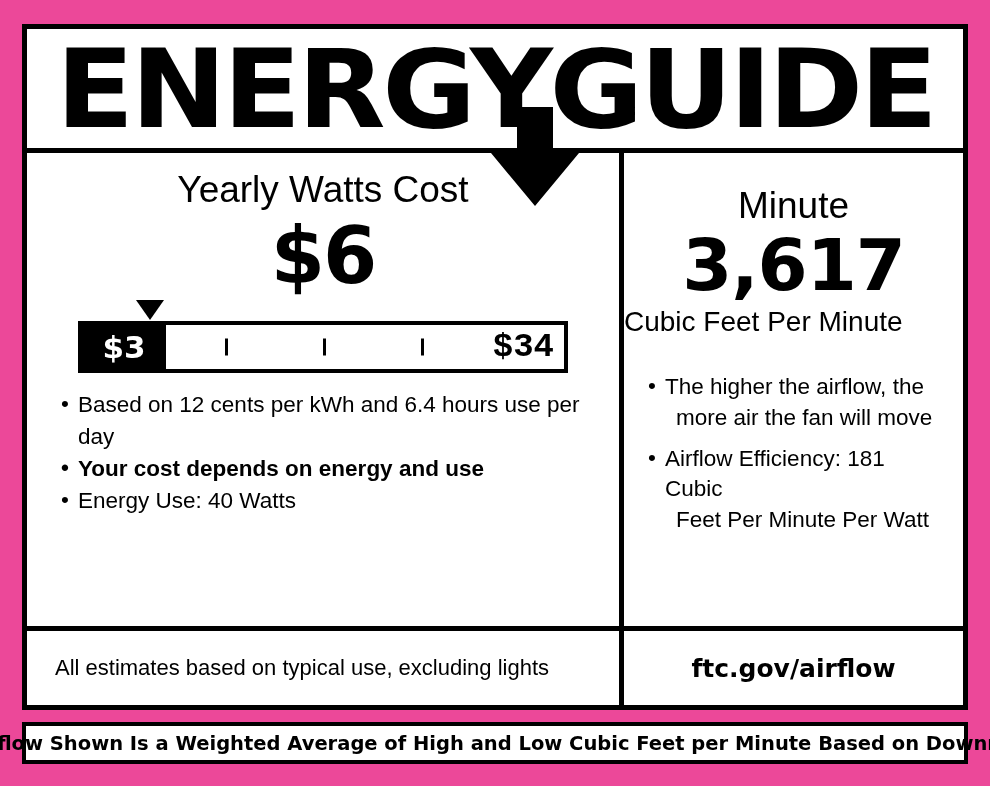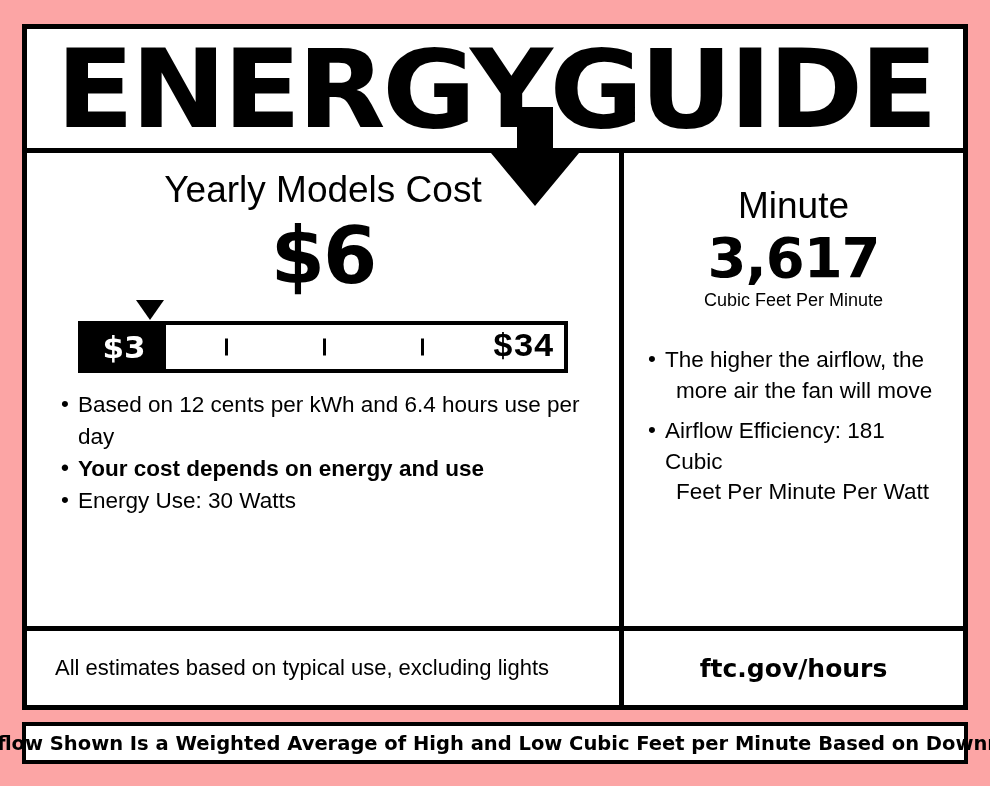--- a/index.html
+++ b/index.html
@@ -6,21 +6,21 @@
   html, body {
     margin: 0;
     padding: 0;
     background: #ffffff;
     font-family: "Liberation Sans", sans-serif;
   }
   #page {
     position: relative;
     width: 990px;
     height: 786px;
-    background: #fca5a5;
+    background: #ec4899;
   }
 
   
   .label {
     position: absolute;
     left: 22px;
     top: 24px;
     width: 946px;
     height: 686px;
     border: 5px solid #000;
@@ -192,28 +192,28 @@
   .air-title {
     margin-top: 32px;
     text-align: center;
     font-size: 37px;
     color: #000;
   }
   .air-value {
     text-align: center;
     font-family: "DejaVu Sans", sans-serif;
     font-weight: bold;
-    font-size: 56px;
+    font-size: 72px;
     line-height: 1.02;
     letter-spacing: -1px;
     margin-top: 2px;
   }
   .air-units {
-    text-align: center;
-    font-size: 18px;
+    text-align: left;
+    font-size: 28px;
     margin-top: 4px;
     color: #000;
   }
   .air-bullets {
     margin: 34px 22px 0 24px;
     padding: 0;
     list-style: none;
   }
   .air-bullets li {
     font-size: 22.5px;
@@ -296,42 +296,42 @@
 
     <div class="body">
 
       <svg class="down-arrow" viewBox="0 0 92 100" aria-hidden="true">
         <polygon points="28,0 64,0 64,46 90,46 46,99 2,46 28,46" fill="#000"></polygon>
       </svg>
 
       <div class="col-left">
 
         <div class="est-title">
-          <span class="l2">Yearly Models Cost</span>
+          <span class="l2">Yearly Watts Cost</span>
         </div>
 
         <div class="big-cost">$6</div>
 
         <div class="range-wrap">
           <div class="range-pointer"></div>
           <div class="range-bar">
             <div class="range-low">$3</div>
             <div class="range-mid">
               <div class="tick" style="left:18%"></div>
               <div class="tick" style="left:48%"></div>
               <div class="tick" style="left:78%"></div>
             </div>
             <div class="range-high">$34</div>
           </div>
         </div>
 
         <ul class="bullets">
           <li>Based on 12 cents per kWh and 6.4 hours use per day</li>
           <li class="bold">Your cost depends on energy and use</li>
-          <li>Energy Use:  30 Watts</li>
+          <li>Energy Use:  40 Watts</li>
         </ul>
       </div>
 
       <div class="col-right">
         <div class="air-title">Minute</div>
         <div class="air-value">3,617</div>
         <div class="air-units">Cubic Feet Per Minute</div>
 
         <ul class="air-bullets">
           <li>
@@ -342,21 +342,21 @@
             <span>Airflow Efficiency: 181 Cubic</span>
             <span class="indent">Feet Per Minute Per Watt</span>
           </li>
         </ul>
       </div>
     </div>
 
     <div class="footer">
       <div class="footer-note">All estimates based on typical use, excluding lights</div>
       <div class="footer-url">
-        <span>ftc.gov/hours</span>
+        <span>ftc.gov/airflow</span>
       </div>
     </div>
   </div>
 
   <div class="strip">
     <span>Airflow Shown Is a Weighted Average of High and Low Cubic Feet per Minute Based on Downrod</span>
   </div>
 
 </div>
 

